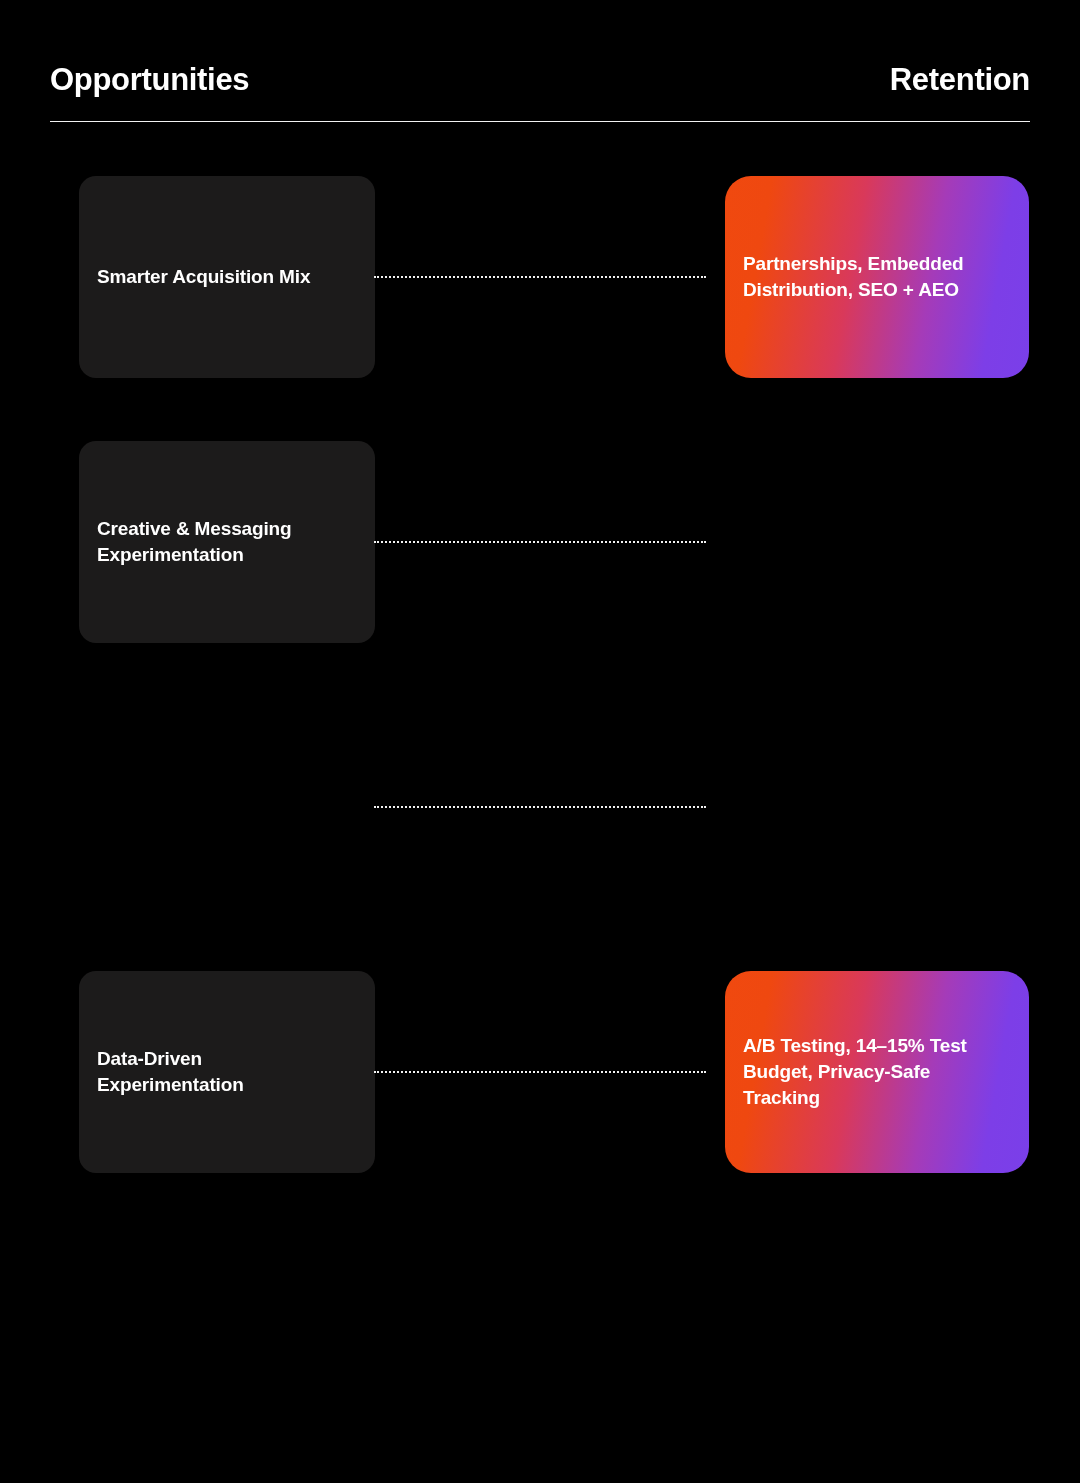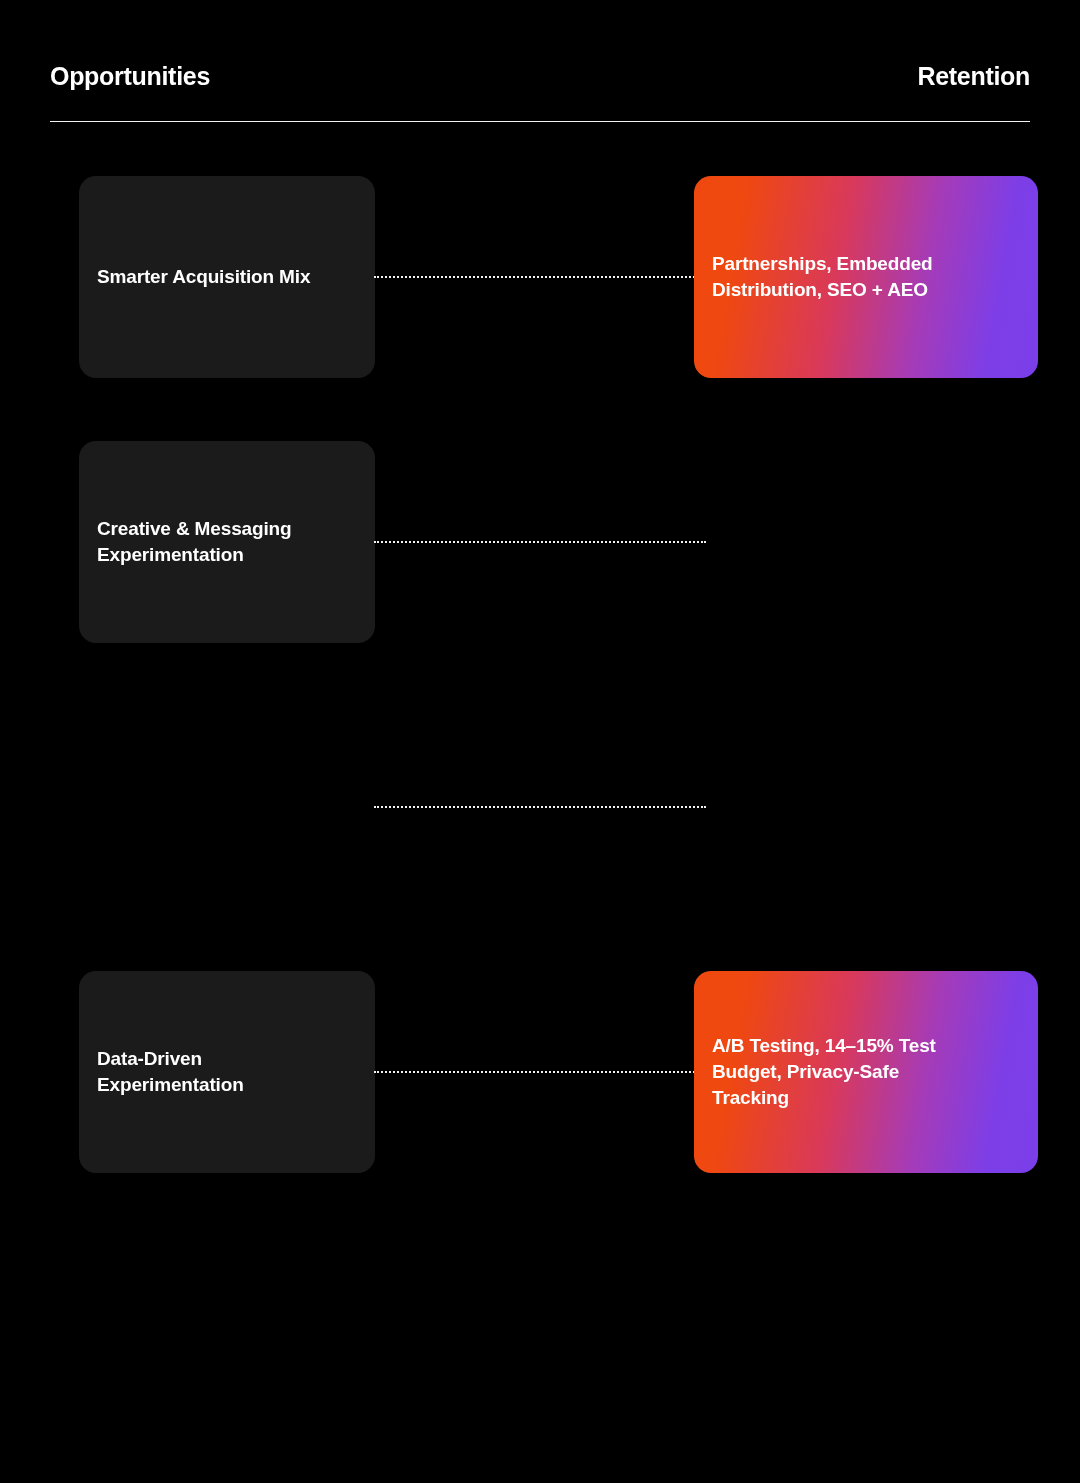--- a/index.html
+++ b/index.html
@@ -28,21 +28,21 @@
     position: absolute;
     left: 50px;
     top: 62px;
     width: 980px;
     display: flex;
     justify-content: space-between;
     align-items: baseline;
   }
 
   .header-title {
-    font-size: 25px;
+    font-size: 31px;
     font-weight: bold;
     letter-spacing: -0.3px;
     color: #ffffff;
     white-space: nowrap;
   }
 
   .header-divider {
     position: absolute;
     left: 50px;
     top: 121px;
@@ -89,23 +89,24 @@
   }
 
   .card-left {
     left: 50px;
     width: 296px;
     background: #1c1b1b;
     margin-left: 29px;
   }
 
   .card-right {
-    left: 694px;
-    width: 344px;
+    left: 725px;
+    width: 304px;
     background: linear-gradient(100deg, #f0490f 0%, #ef4810 14%, #d9395a 42%, #a53bb8 66%, #7d3ee7 86%, #7a3fe9 100%);
+    border-radius: 26px;
   }
 
   .card-text {
     font-size: 19px;
     font-weight: bold;
     line-height: 1.38;
     letter-spacing: -0.15px;
     color: #ffffff;
     white-space: pre-line;
   }

